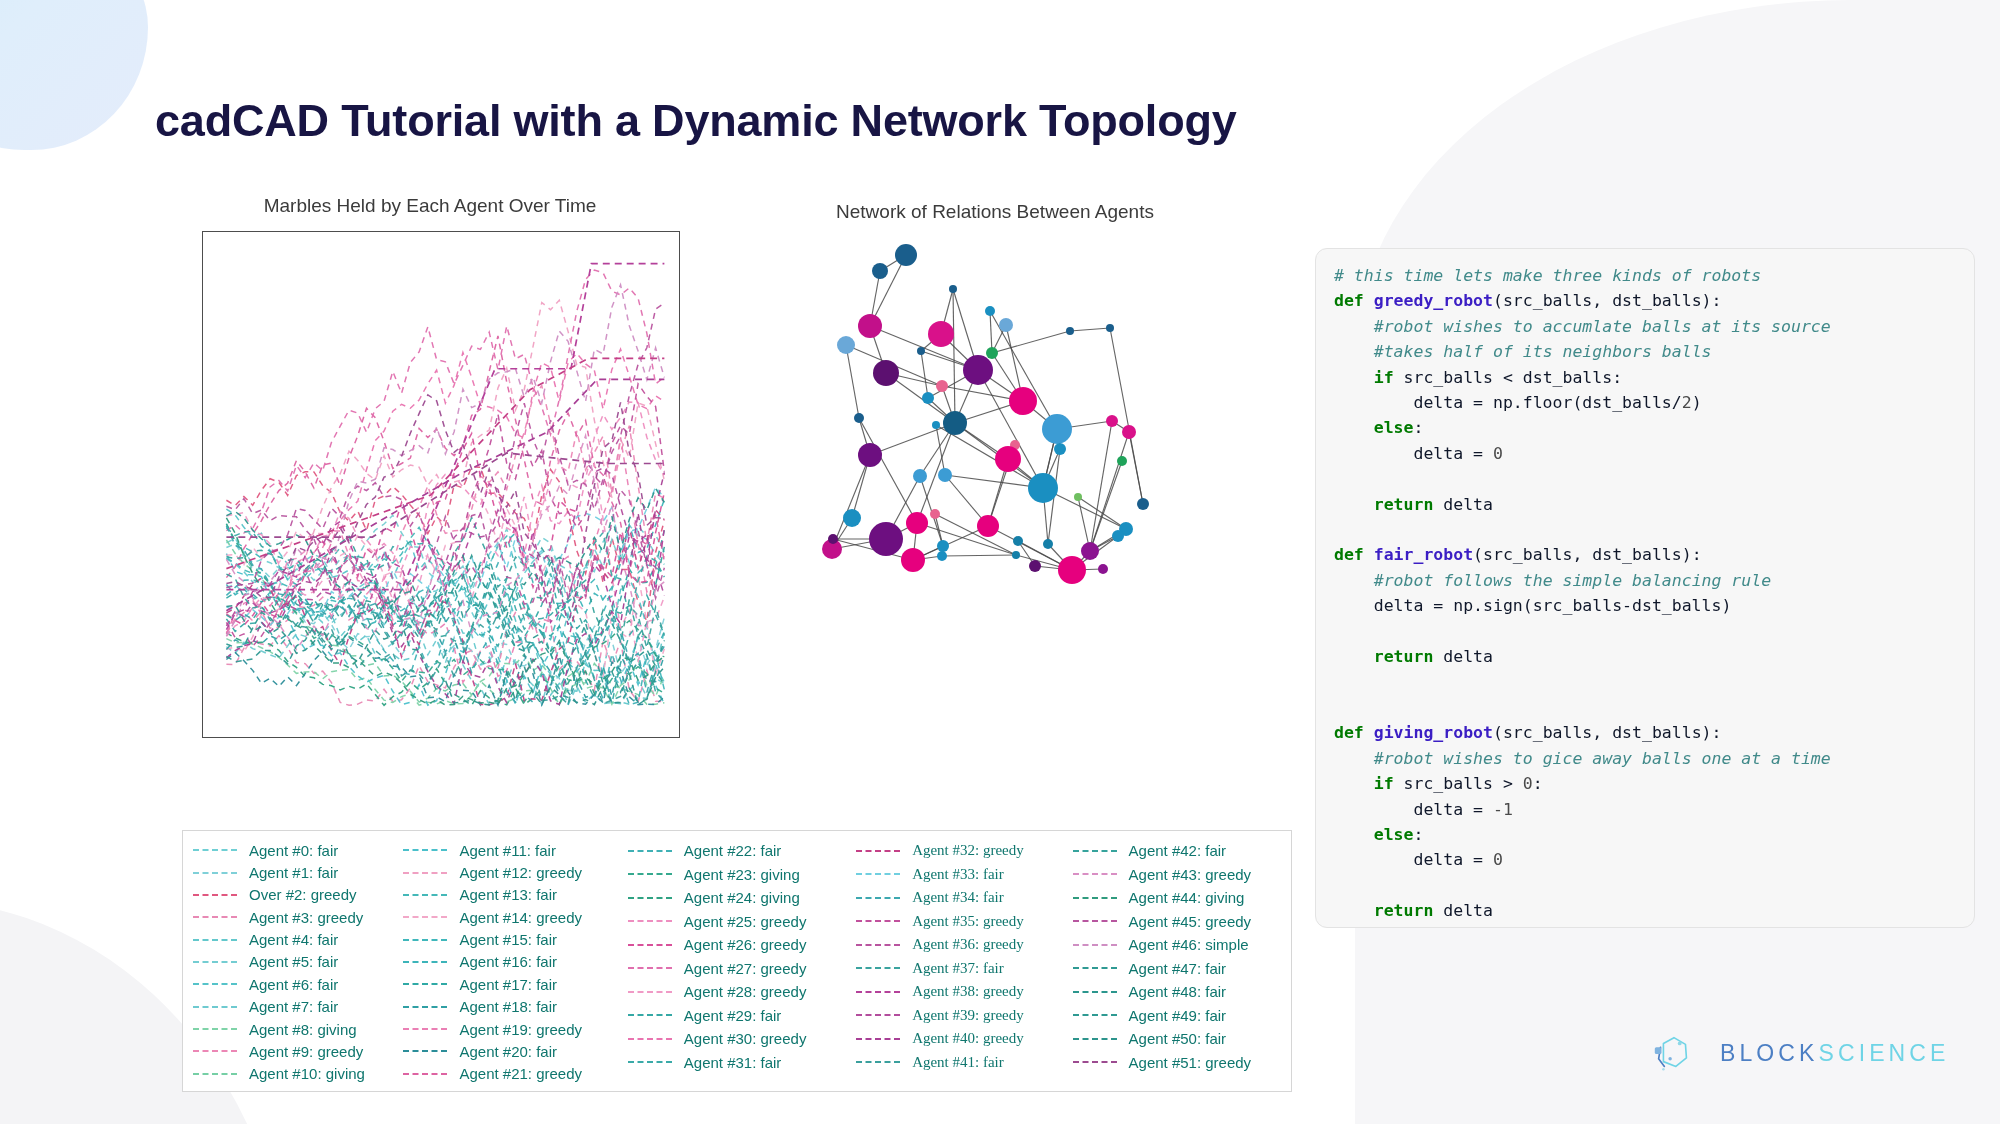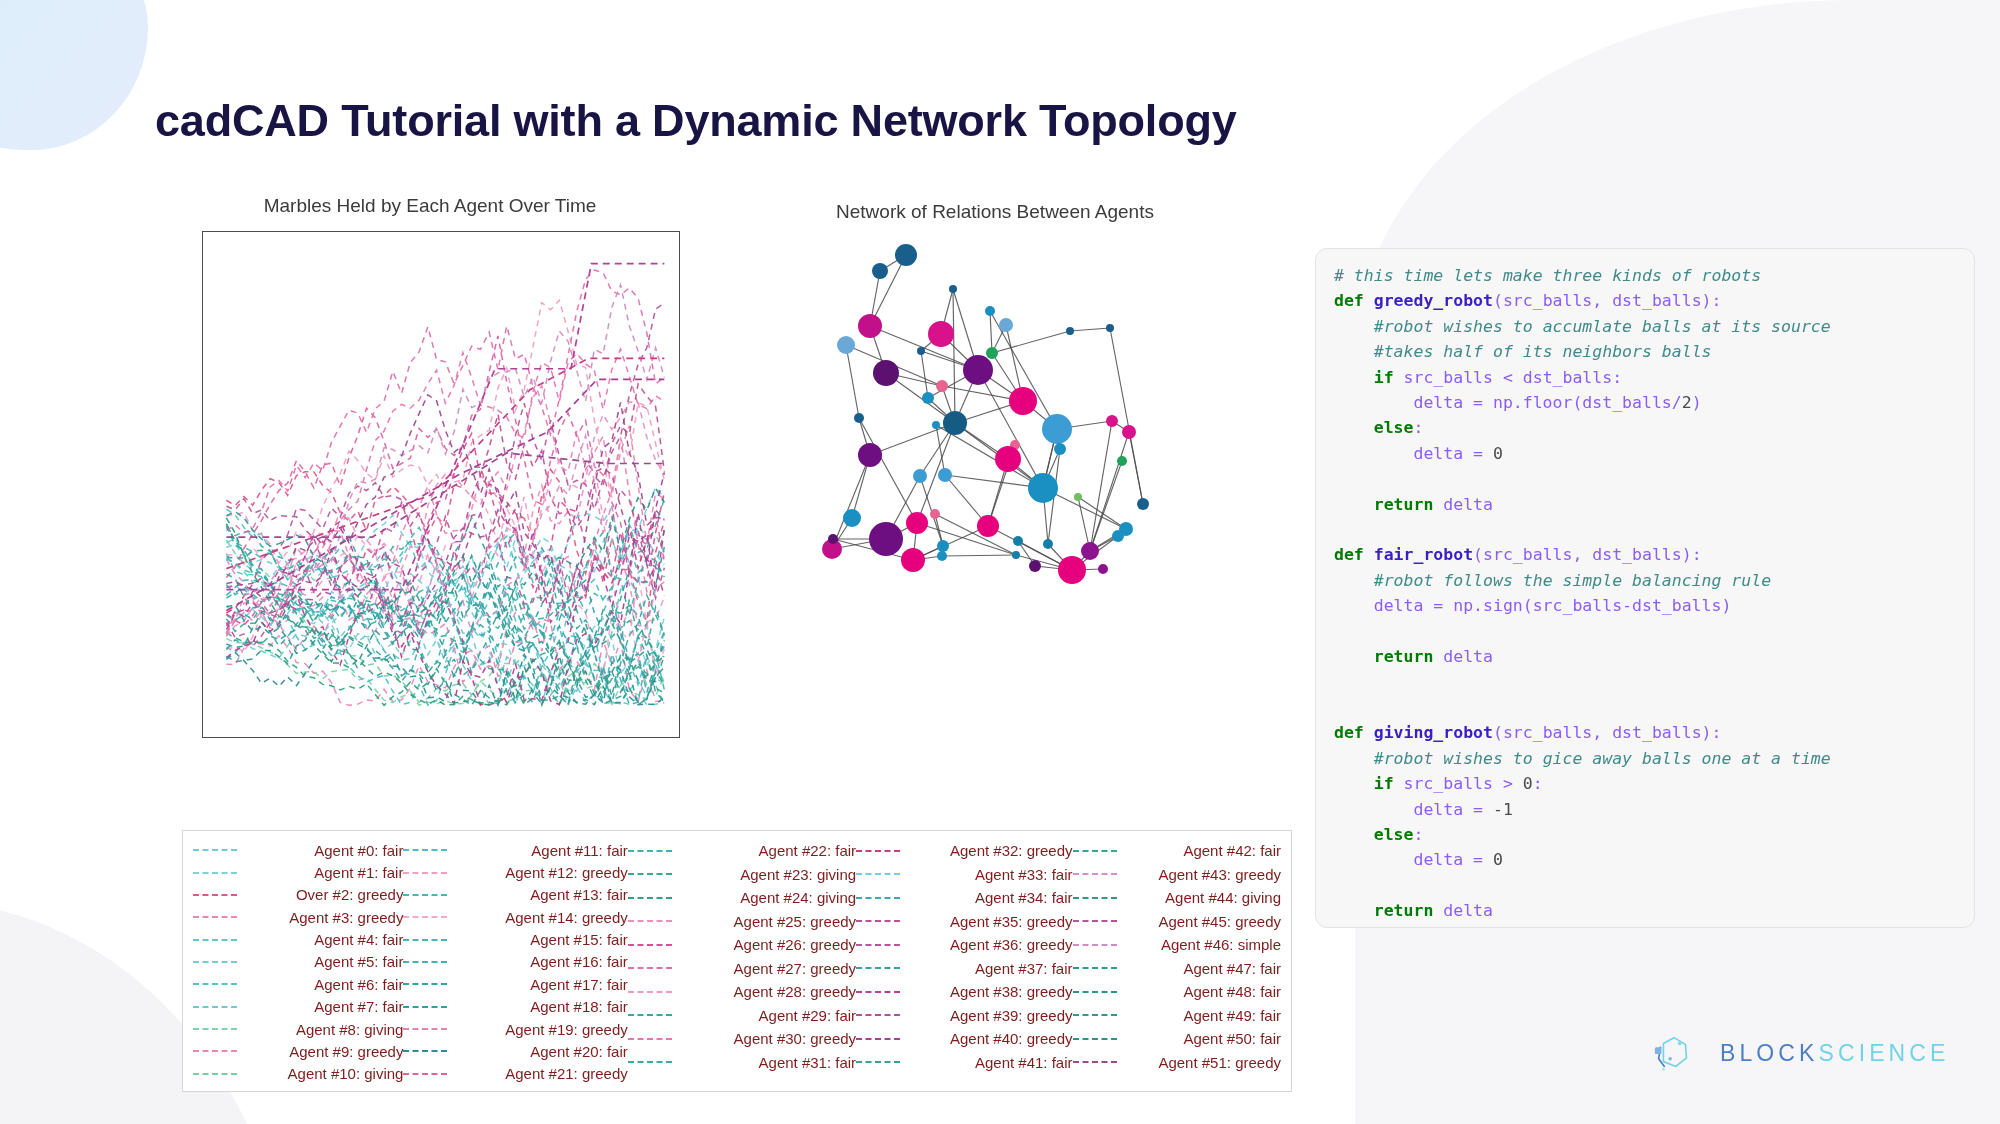--- a/index.html
+++ b/index.html
@@ -94,28 +94,27 @@
     border: 1.2px solid #d6d6d6;
     background: #ffffff;
     padding: 8px 10px 6px 10px;
     display: flex;
     gap: 0px;
   }
   .legend-col { display: flex; flex-direction: column; }
   .legend-col:nth-child(1) { width: 212px; }
   .legend-col:nth-child(2) { width: 226px; }
   .legend-col:nth-child(3) { width: 230px; }
-  .legend-col:nth-child(4) { width: 218px; }
+  .legend-col:nth-child(4) { width: 218px; font-family: Liberation Serif, serif; }
   .legend-col:nth-child(5) { width: 210px; }
   .legend-item {
     display: flex; align-items: center;
     height: 23.5px;
-    font-size: 15px; color: #7f1d1d;
+    font-size: 15px; color: #0f766e;
     white-space: nowrap;
-    justify-content: space-between;
   }
   .legend-swatch {
     width: 44px; height: 0;
     border-top: 2.4px dashed currentColor;
     margin-right: 12px;
     flex: 0 0 44px;
   }
 
   
   #code-card {
@@ -132,21 +131,21 @@
     font-family: "DejaVu Sans Mono", "Liberation Mono", monospace;
     font-size: 16.5px;
     line-height: 25.4px;
     white-space: pre;
     color: #202020;
   }
   .tok-com { color: #418a8a; font-style: italic; }
   .tok-kw  { color: #007a00; font-weight: bold; }
   .tok-fn  { color: #3b1ec4; font-weight: bold; }
   .tok-num { color: #4a4a4a; }
-  .tok-pl  { color: #8b5cf6; }
+  .tok-pl  { color: #0f172a; }
 
   
   #brand {
     position: absolute;
     left: 1650px; top: 1030px;
     display: flex; align-items: center; gap: 24px;
   }
   #brand-mark { width: 46px; height: 46px; }
   #brand-text {
     font-size: 23px;

